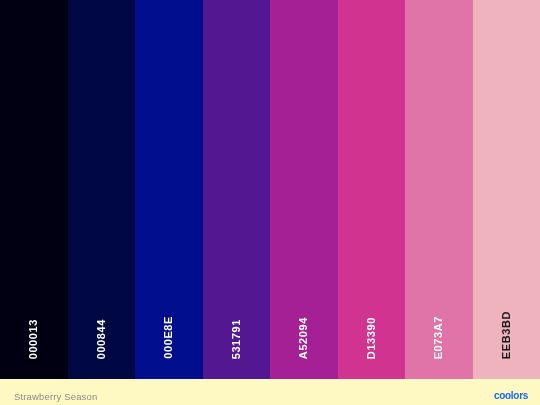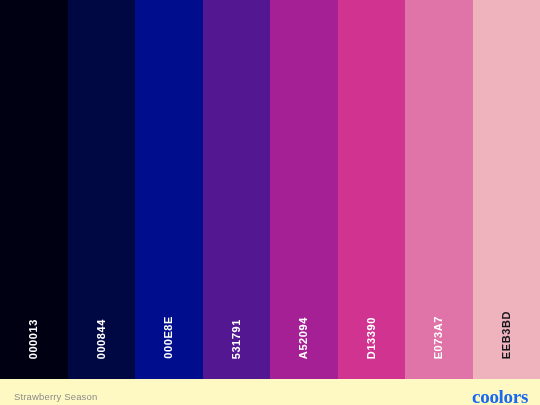--- a/index.html
+++ b/index.html
@@ -70,22 +70,22 @@
   #palette-name {
     font-family: "Liberation Sans", sans-serif;
     font-size: 9.5px;
     font-weight: normal;
     color: #8c8c8c;
     letter-spacing: 0.15px;
     white-space: nowrap;
   }
 
   #coolors-logo {
-    font-family: Liberation Serif, serif;
-    font-size: 19px;
+    font-family: Liberation Sans, sans-serif;
+    font-size: 10px;
     font-weight: bold;
     letter-spacing: -0.3px;
     white-space: nowrap;
     line-height: 1;
   }
 </style>
 </head>
 <body>
 
 <div id="palette-app">

